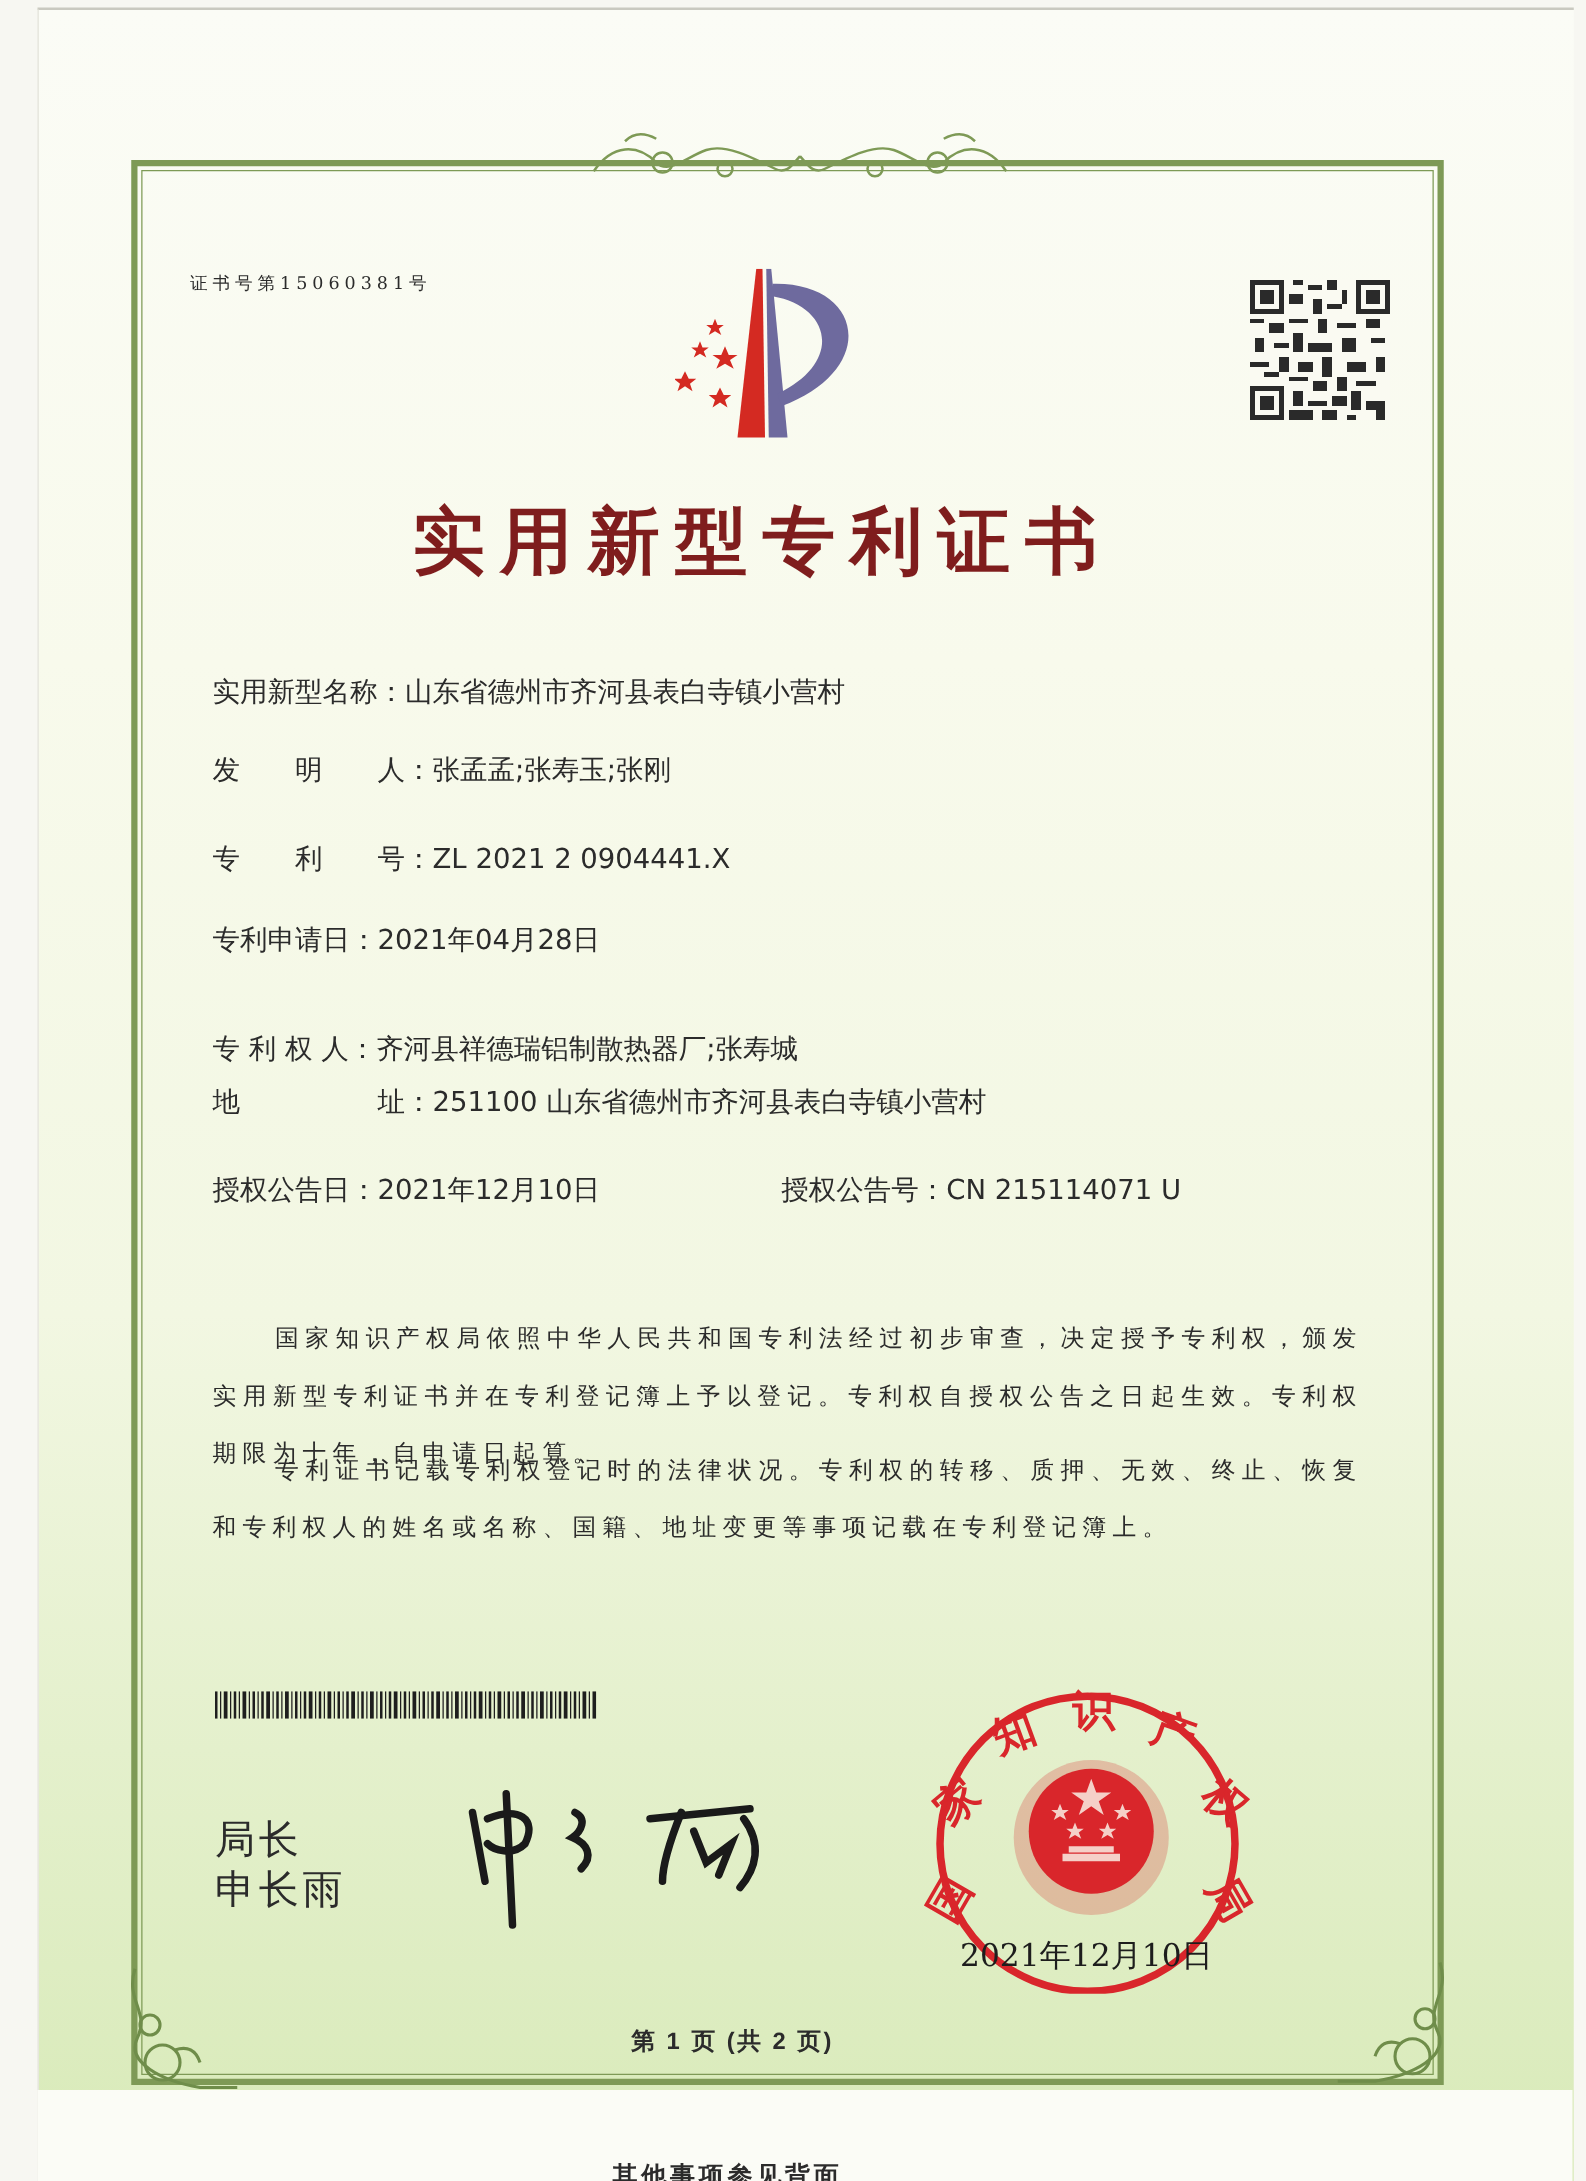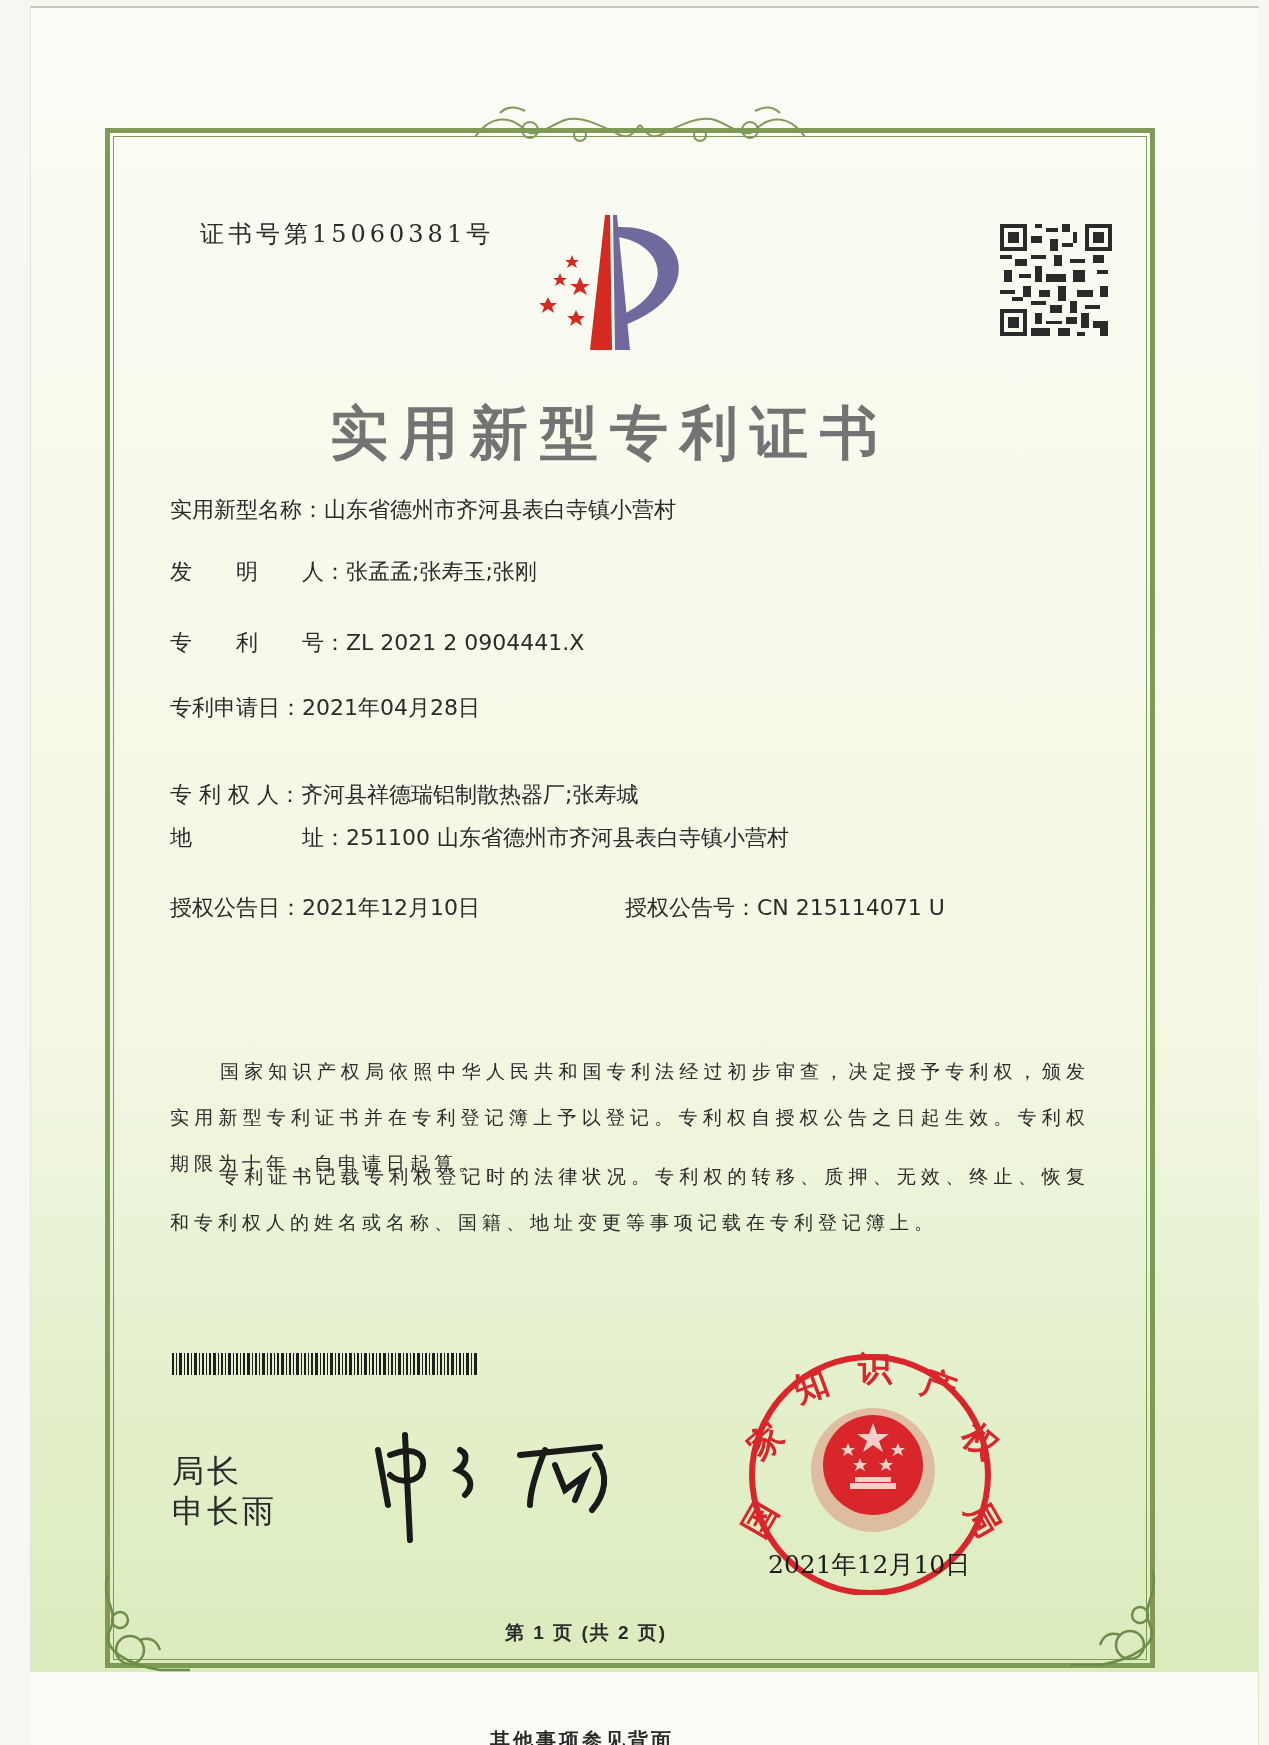--- a/index.html
+++ b/index.html
@@ -25,35 +25,35 @@
   }
   .below-frame {
     position:absolute; left:30px; top:1672px; width:1228px; height:73px;
     background:#fbfcf6;
   }
   .ornament-top {
     position:absolute; left:470px; top:95px; width:340px; height:60px;
   }
   .corner { position:absolute; width:90px; height:110px; }
   .cert-no {
-    position:absolute; left:152px; top:218px; font-size:24px; letter-spacing:4px;margin-left:48px;
+    position:absolute; left:152px; top:218px; font-size:14px; letter-spacing:4px;
   }
   .logo { position:absolute; left:540px; top:215px; width:160px; height:145px; }
   .qr { position:absolute; left:1000px; top:222px; width:112px; height:116px; }
   .title {
     position:absolute; left:330px; top:395px; width:560px;
-    font-size:58px; letter-spacing:12px; color:#737373; font-weight:bold;
+    font-size:58px; letter-spacing:12px; color:#7f1d1d; font-weight:bold;
     font-family:"DejaVu Serif","Liberation Serif",serif;
   }
   .field {
     position:absolute; left:170px; font-size:22px;
     font-family:"DejaVu Sans","Liberation Sans",sans-serif;
     white-space:nowrap;
   }
-  .field .lbl { display:inline-block; }
+  .field .lbl { display:inline-block;margin-top:44px; }
   .field .val { display:inline-block; }
   .para {
     position:absolute; left:170px; width:920px; font-size:19px; line-height:46px;
     letter-spacing:5px; text-indent:50px; text-align:justify;
     font-family:"DejaVu Serif","Liberation Serif",serif;
   }
   .barcode { position:absolute; left:172px; top:1353px; width:305px; height:22px; }
   .director {
     position:absolute; left:172px; font-size:32px;
     font-family:"DejaVu Sans","Liberation Sans",sans-serif; letter-spacing:3px;

